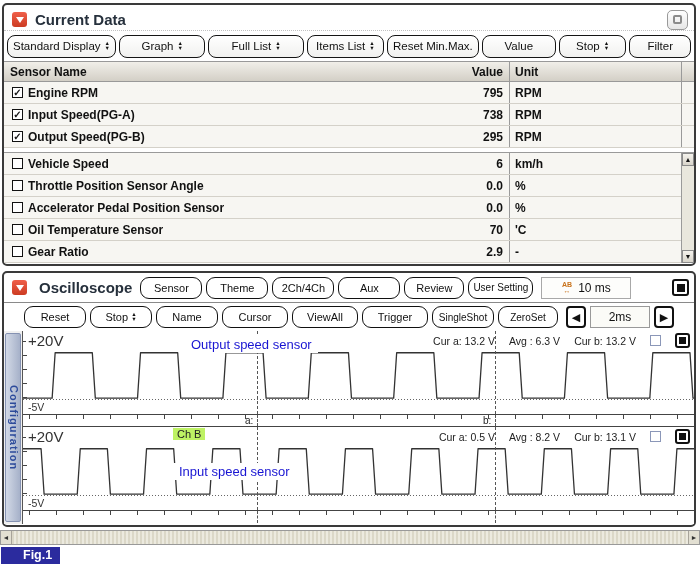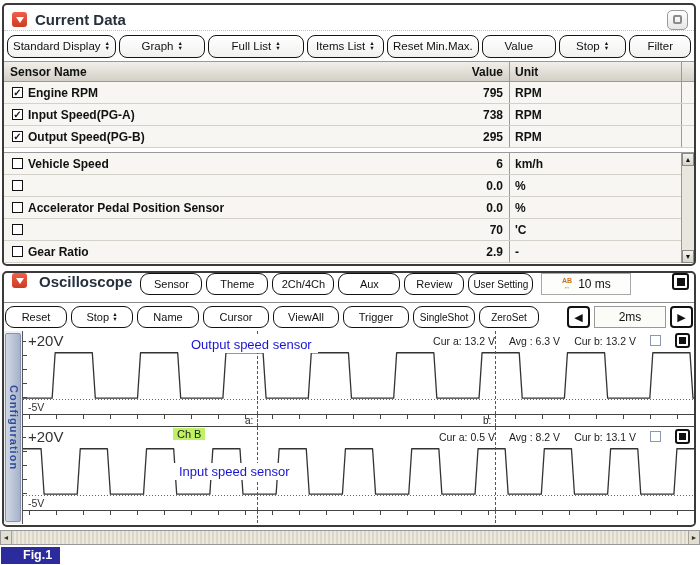--- a/index.html
+++ b/index.html
@@ -28,28 +28,28 @@
   .c-unit { width:172px; padding-left:5px; border-left:1px solid #9a9a9a; align-self:stretch; display:flex; align-items:center; }
   .c-gut  { width:13px; border-left:1px solid #9a9a9a; align-self:stretch; }
   .trow { display:flex; align-items:center; height:22px; background:#f7f6f2; border-bottom:1px solid #d4d1c9; font-size:12px; font-weight:700; }
   .cb { width:11px; height:11px; border:1.5px solid #111; background:#fff; margin:0 5px 0 2px; display:flex; align-items:center; justify-content:center; font-size:10px; line-height:1; flex:0 0 auto; font-weight:700; }
   .tgap { height:5px; background:#fff; border-bottom:1px solid #9a9a9a; }
   #table2 { position:relative; }
   .vscroll { position:absolute; right:0; top:0; bottom:0; width:13px; border-left:1px solid #9a9a9a; background:#e9e7dd; display:flex; flex-direction:column; justify-content:space-between; }
   .sb-btn { height:13px; border:1px solid #8a8a8a; background:linear-gradient(#f4f2ec,#d8d4ca); display:flex; align-items:center; justify-content:center; font-size:7px; line-height:1; color:#111; }
 
   
-  .osc-head { display:flex; align-items:flex-start; height:30px; padding:0 5px 0 8px; gap:4px; border-bottom:1px solid #8a8a8a; }
+  .osc-head { display:flex; align-items:center; height:30px; padding:0 5px 0 8px; gap:4px; border-bottom:1px solid #8a8a8a; }
   .obtn { height:22px; border:1.7px solid #111; border-radius:9px; background:#fff; font-size:11px; display:flex; align-items:center; justify-content:center; padding:0 7px; white-space:nowrap; }
   .obtn.small { font-size:10px; padding:0 4px; }
   .tdisp { width:90px; height:22px; border:1px solid #a8a8a8; background:#fdfdfb; display:flex; align-items:center; justify-content:center; gap:6px; font-size:12px; margin-left:4px; }
   .ab-icon { color:#c9731c; font-size:7px; line-height:6px; font-weight:700; text-align:center; }
   .blk-btn { width:17px; height:17px; border:2px solid #111; border-radius:3px; background:#fff; display:flex; align-items:center; justify-content:center; flex:0 0 auto; }
   .blk-btn .fill { width:8px; height:8px; background:#111; }
-  .osc-bar2 { display:flex; align-items:center; height:28px; padding:0 1px; gap:4px; }
+  .osc-bar2 { display:flex; align-items:center; height:28px; padding:0 20px; gap:4px; }
   .nav-btn { width:23px; height:22px; border:2px solid #111; border-radius:4px; background:#fff; display:flex; align-items:center; justify-content:center; font-size:11px; line-height:1; }
   .tb-box { width:72px; height:22px; border:1px solid #999; background:#fbfbf7; display:flex; align-items:center; justify-content:center; font-size:12px; }
 
   
   #plots { display:flex; height:193px; }
   .tab-col { width:18px; background:#f0f0f0; display:flex; padding:2px 1px; }
   .side-tab { flex:1; writing-mode:vertical-rl; text-align:center; font-size:11px; font-weight:700; color:#2d4b9b; background:linear-gradient(to right,#d2d9e6,#a6b1c9); border:1px solid #8592b2; border-radius:2px; letter-spacing:1px; }
   .plot-col { flex:1; position:relative; border-left:1px solid #555; background:#fff; }
   .chan { position:relative; height:84px; border-bottom:1px solid #444; overflow:hidden; background:#fff; }
   .strip { position:relative; height:12px; border-bottom:1px solid #444; background:#fff; overflow:hidden; }
@@ -182,37 +182,39 @@
           <span class="cb"></span>
           <span>Vehicle Speed</span>
         </span>
       <span class="c-val">6</span>
       <span class="c-unit">km/h</span>
       <span class="c-gut"></span>
     </div>
     <div class="trow">
       <span class="c-name">
           <span class="cb"></span>
+          <span>Throttle Position Sensor Angle</span>
         </span>
       <span class="c-val">0.0</span>
       <span class="c-unit">%</span>
       <span class="c-gut"></span>
     </div>
     <div class="trow">
       <span class="c-name">
           <span class="cb"></span>
           <span>Accelerator Pedal Position Sensor</span>
         </span>
       <span class="c-val">0.0</span>
       <span class="c-unit">%</span>
       <span class="c-gut"></span>
     </div>
     <div class="trow">
       <span class="c-name">
           <span class="cb"></span>
+          <span>Oil Temperature Sensor</span>
         </span>
       <span class="c-val">70</span>
       <span class="c-unit">'C</span>
       <span class="c-gut"></span>
     </div>
     <div class="trow">
       <span class="c-name">
           <span class="cb"></span>
           <span>Gear Ratio</span>
         </span>

